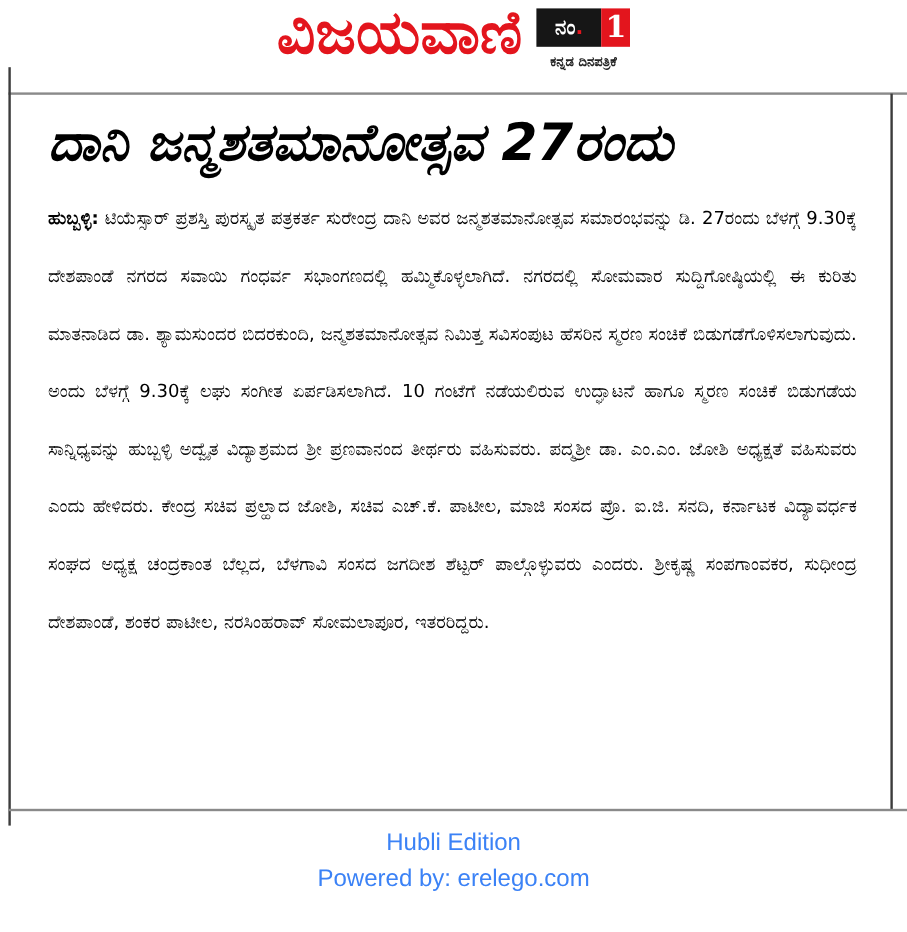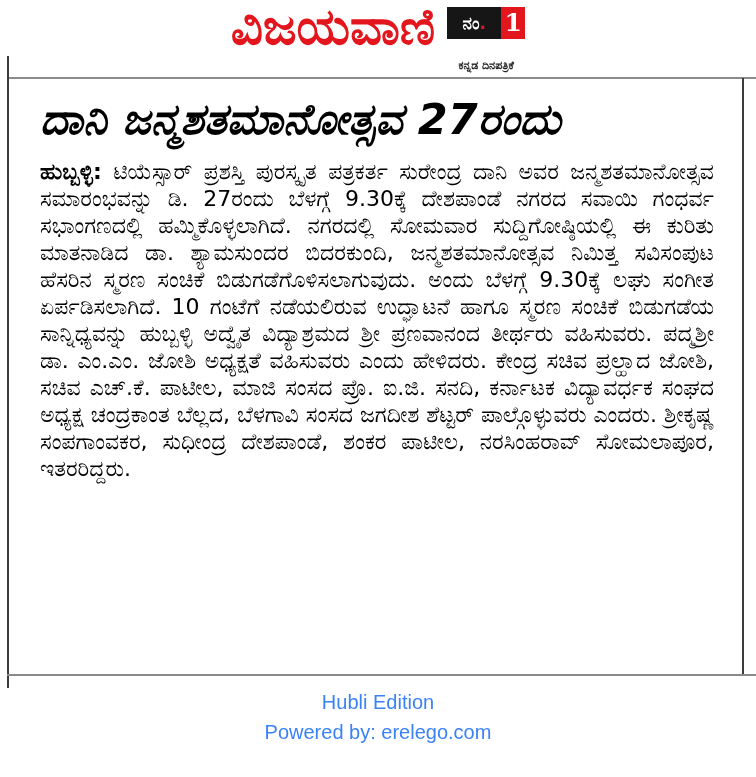--- a/index.html
+++ b/index.html
@@ -32,40 +32,40 @@
     flex:1;background:var(--badge-black);color:#ffffff;
     font-weight:bold;font-size:17px;line-height:32px;text-align:center;
   }
   .badge-dot{color:var(--brand-red);font-weight:bold;}
   .badge-red{
     width:24px;background:var(--brand-red);color:#ffffff;
     font-size:25px;font-weight:bold;line-height:32px;text-align:center;
     font-family:"DejaVu Serif",serif;
   }
   .badge-tagline{
-    font-size:11px;color:#222222;margin-top:20px;white-space:nowrap;font-weight:bold;
+    font-size:11px;color:#222222;margin-top:6px;white-space:nowrap;font-weight:bold;
   }
 
   
   .rule-top{position:absolute;top:77px;left:7px;right:0;height:2px;background:var(--rule-gray);}
   .rule-bottom{position:absolute;top:674px;left:7px;right:0;height:2px;background:var(--rule-gray);}
   .edge-left{position:absolute;left:7px;top:56px;width:2px;height:632px;background:var(--line-dark);}
   .edge-right{position:absolute;left:742px;top:78px;width:2px;height:597px;background:var(--line-dark);}
 
   
   .article{
     position:absolute;top:82px;left:9px;width:733px;
     padding:0 28px 0 31px;color:var(--text-black);
   }
   .headline{
     margin:6px 0 8px 0;font-size:43px;line-height:62px;
     font-weight:800;color:var(--text-black);white-space:nowrap;font-style:italic;
   }
   .body-text{
-    margin:4px 0 0 0;font-size:22px;line-height:27px;
+    margin:4px 0 0 0;font-size:15px;line-height:48px;
     text-align:justify;color:var(--text-black);
   }
   .dateline{font-weight:bold;}
 
   
   .footer{
     position:absolute;top:687px;left:0;width:100%;text-align:center;
     font-family:"Liberation Sans",sans-serif;color:#3b82f6;
   }
   .footer-line{font-size:20px;line-height:30px;}

